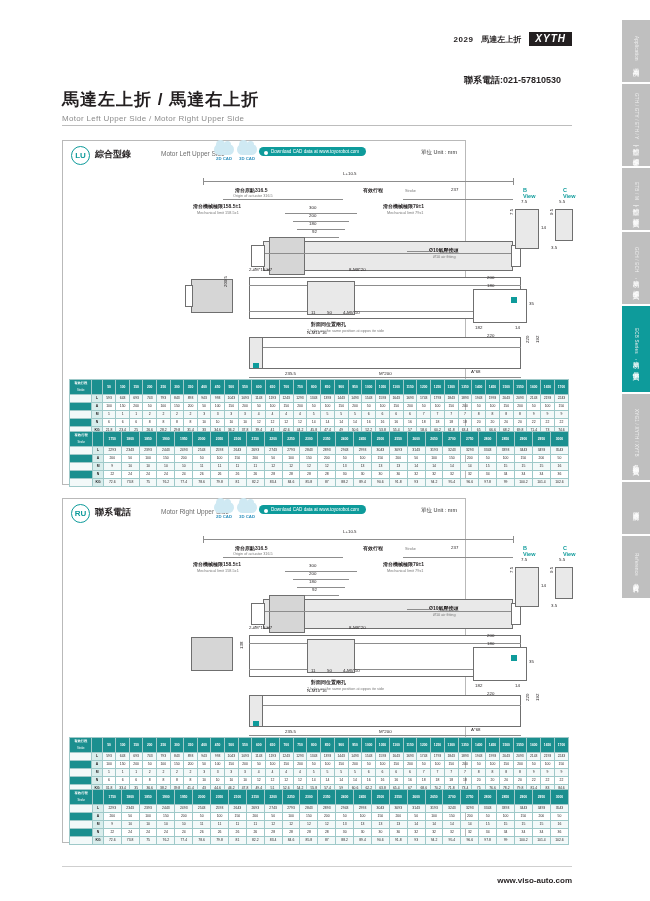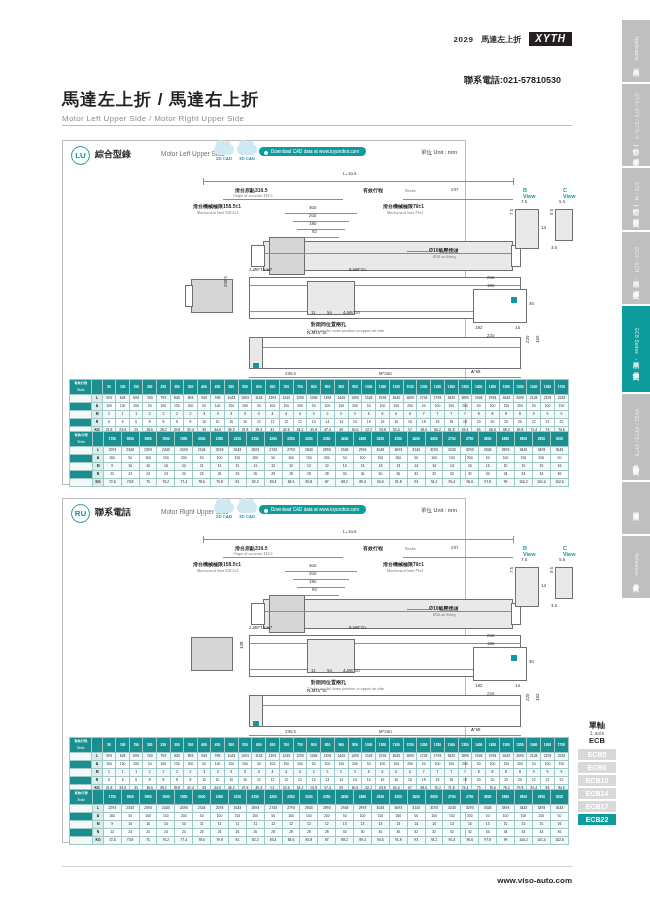--- a/index.html
+++ b/index.html
@@ -176,33 +176,20 @@
         </div>
       </div>
       <div class="tab" style="height: 62px;">
         <div class="tab-inner">
           <span>參考資料</span>
           <span class="en">Reference</span>
         </div>
       </div>
     </div>
 
-  <div class="idx">
-    <div class="idx-title">單軸</div>
-    <div class="idx-sub">1 axis</div>
-    <div class="idx-ecb">ECB</div>
-    <div id="idx-items">
-        <div class="idx-item">ECB5</div>
-        <div class="idx-item">ECB6</div>
-        <div class="idx-item">ECB10</div>
-        <div class="idx-item">ECB14</div>
-        <div class="idx-item">ECB17</div>
-        <div class="idx-item active">ECB22</div>
-      </div>
-  </div>
 
   <div class="panel" id="panel-lu">
     <div class="panel-head">
       <div class="badge">LU</div>
       <div class="panel-cn">綜合型錄</div>
       <div class="panel-en">Motor Left Upper Side</div>
       <div class="cad-badge" style="left:150px;">
         <div class="cad-cloud"></div>
           <div class="cad-label">2D CAD</div>
       </div>

